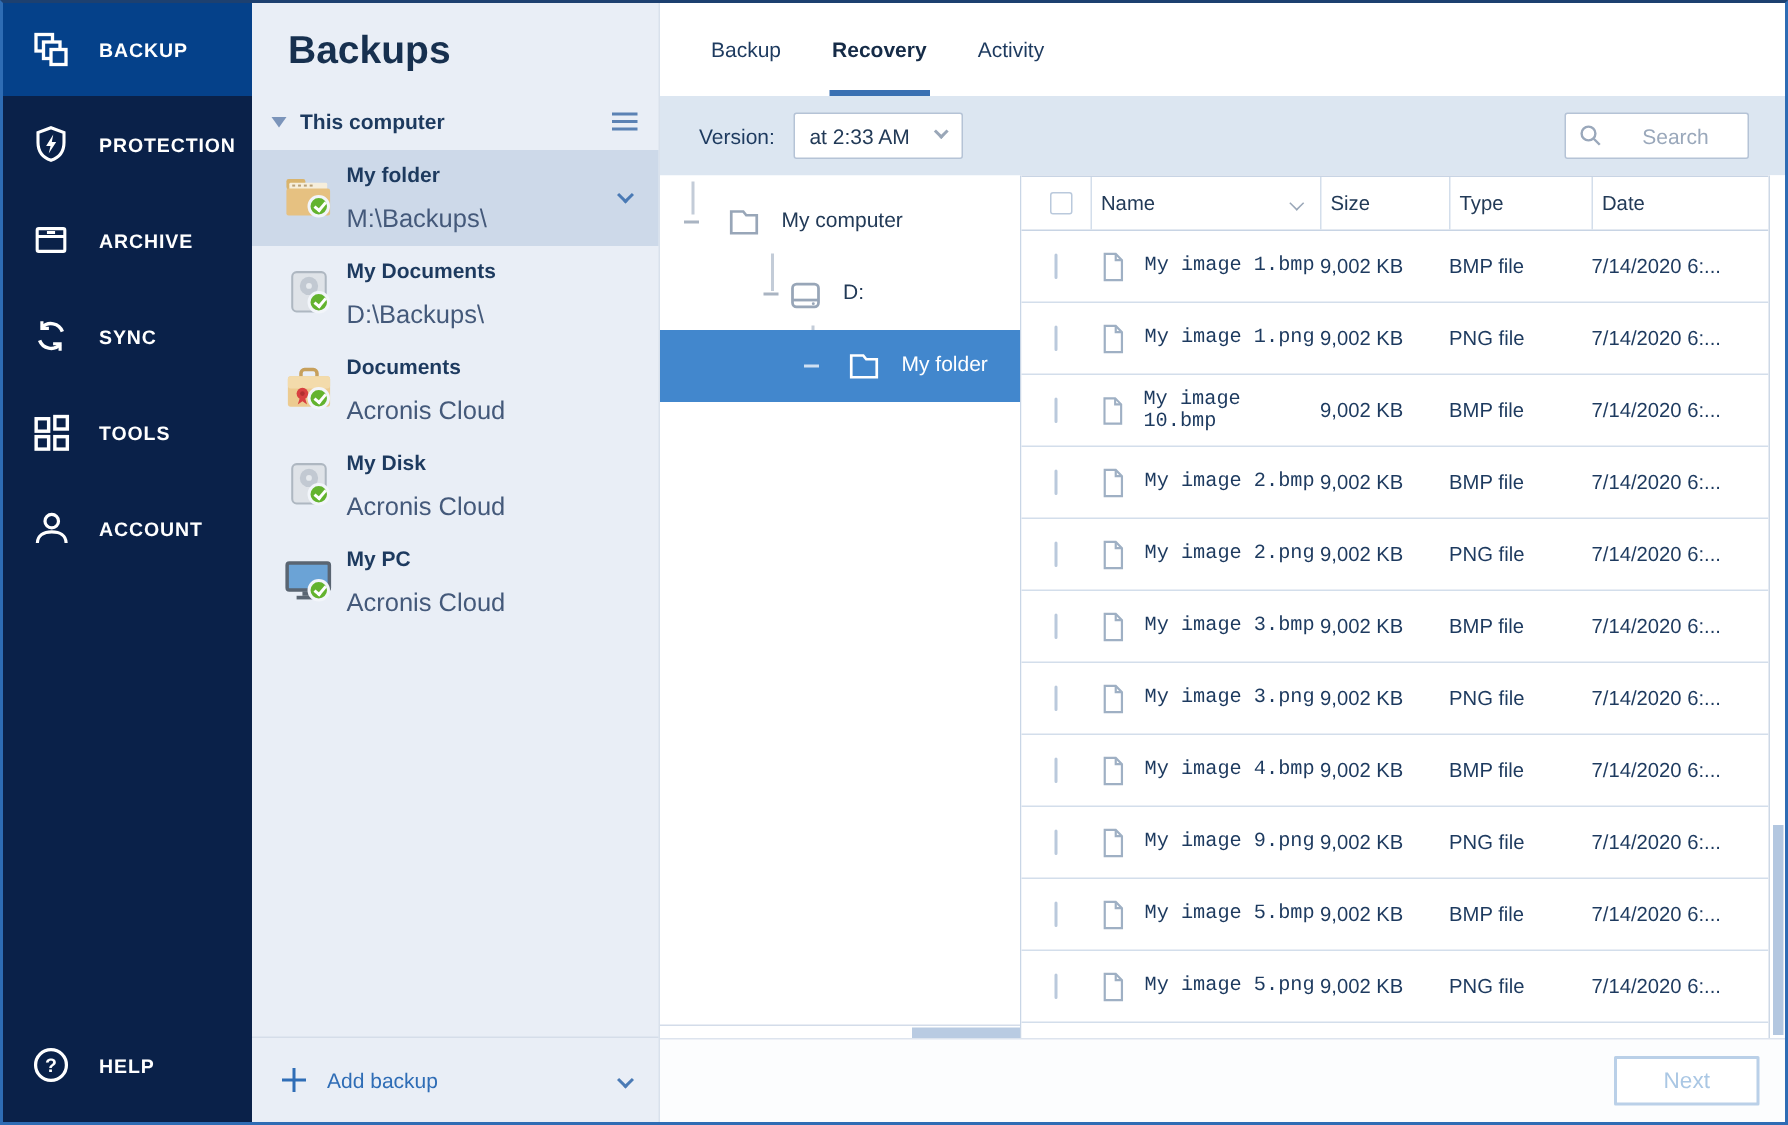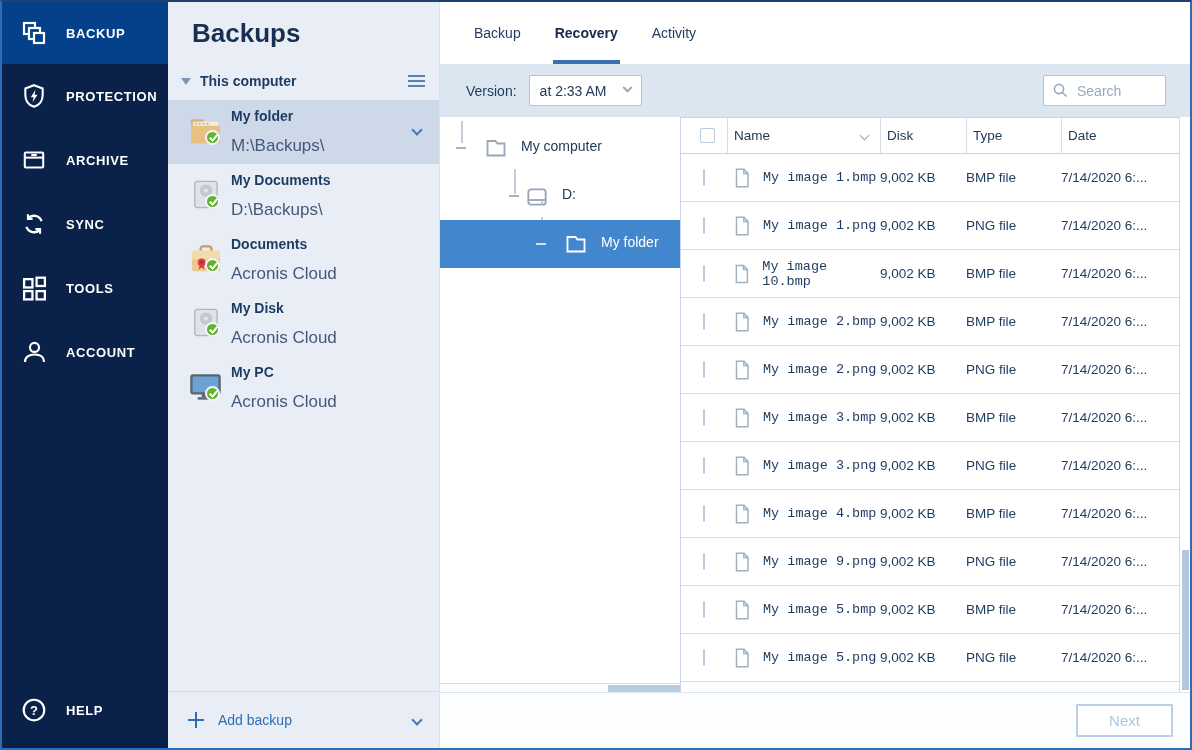--- a/index.html
+++ b/index.html
@@ -47,21 +47,21 @@
   .tab.selected { font-weight:bold; color:#152b47; }
   .tab.selected::after { content:""; position:absolute; left:10px; right:10px; bottom:0; height:4px; background:#3a70b2; }
   .toolbar { height:53px; background:#dce6f1; display:flex; align-items:center; padding:0 24px 0 26px; }
   .ver-lbl { font-size:14px; color:#1d3a5f; margin-right:12px; }
   .select { width:113px; height:31px; background:#fff; border:1px solid #b5c3d6; border-radius:2px; display:flex; align-items:center; padding:0 10px; cursor:pointer; }
   .select .val { flex:1; font-size:14px; color:#223a57; }
   .select .chev, .search .s-chev { border-color:#9aa7b8; }
   .select .chev { width:7px; height:7px; border-right:2px solid #9aa7b8; border-bottom:2px solid #9aa7b8; transform:rotate(45deg) translate(-2px,-2px); }
   .toolbar .spacer { flex:1; }
   .search { width:123px; height:31px; background:#fff; border:1px solid #b5c3d6; border-radius:2px; display:flex; align-items:center; padding:0 8px; }
-  .search input { border:none; outline:none; width:80px; font-size:14px; color:#223a57; font-family:inherit; background:transparent; }
+  .search input { border:none; outline:none; width:80px; font-size:14px; color:#223a57; font-family:inherit; background:transparent;text-align:center; }
   .search input::placeholder { color:#9aa8bb; }
 
   .content { flex:1; display:flex; min-height:0; position:relative; }
 
   
   .tree { width:241px; flex:0 0 241px; background:#fff; border-right:1px solid #c9d6e6; position:relative; padding-top:7px; }
   .t-row { height:48px; display:flex; align-items:center; position:relative; font-size:14px; color:#223a57; cursor:pointer; }
   .t-row.selected { background:#4287cd; color:#fff; }
   .t-dash { position:absolute; width:10px; height:2px; background:#a9b4c2; top:23px; }
   .t-row.selected .t-dash { background:#cfe0f2; }
@@ -347,21 +347,21 @@
       <div class="tablewrap">
         <div class="grid-row thead">
           <div class="hcell hc-check">
               <span class="cb"></span>
             </div>
           <div class="hcell hc-name">
             <span>Name</span>
             <span class="sort-chev"></span>
           </div>
           <div class="hcell">
-              <span>Disk</span>
+              <span>Size</span>
             </div>
           <div class="hcell">
               <span>Type</span>
             </div>
           <div class="hcell">
               <span>Date</span>
             </div>
         </div>
 
         <div id="rows-host">

